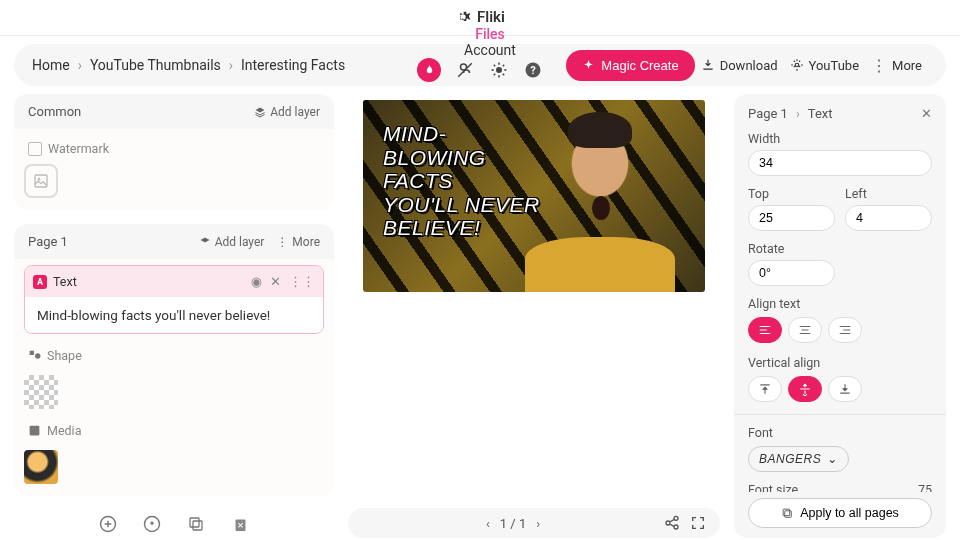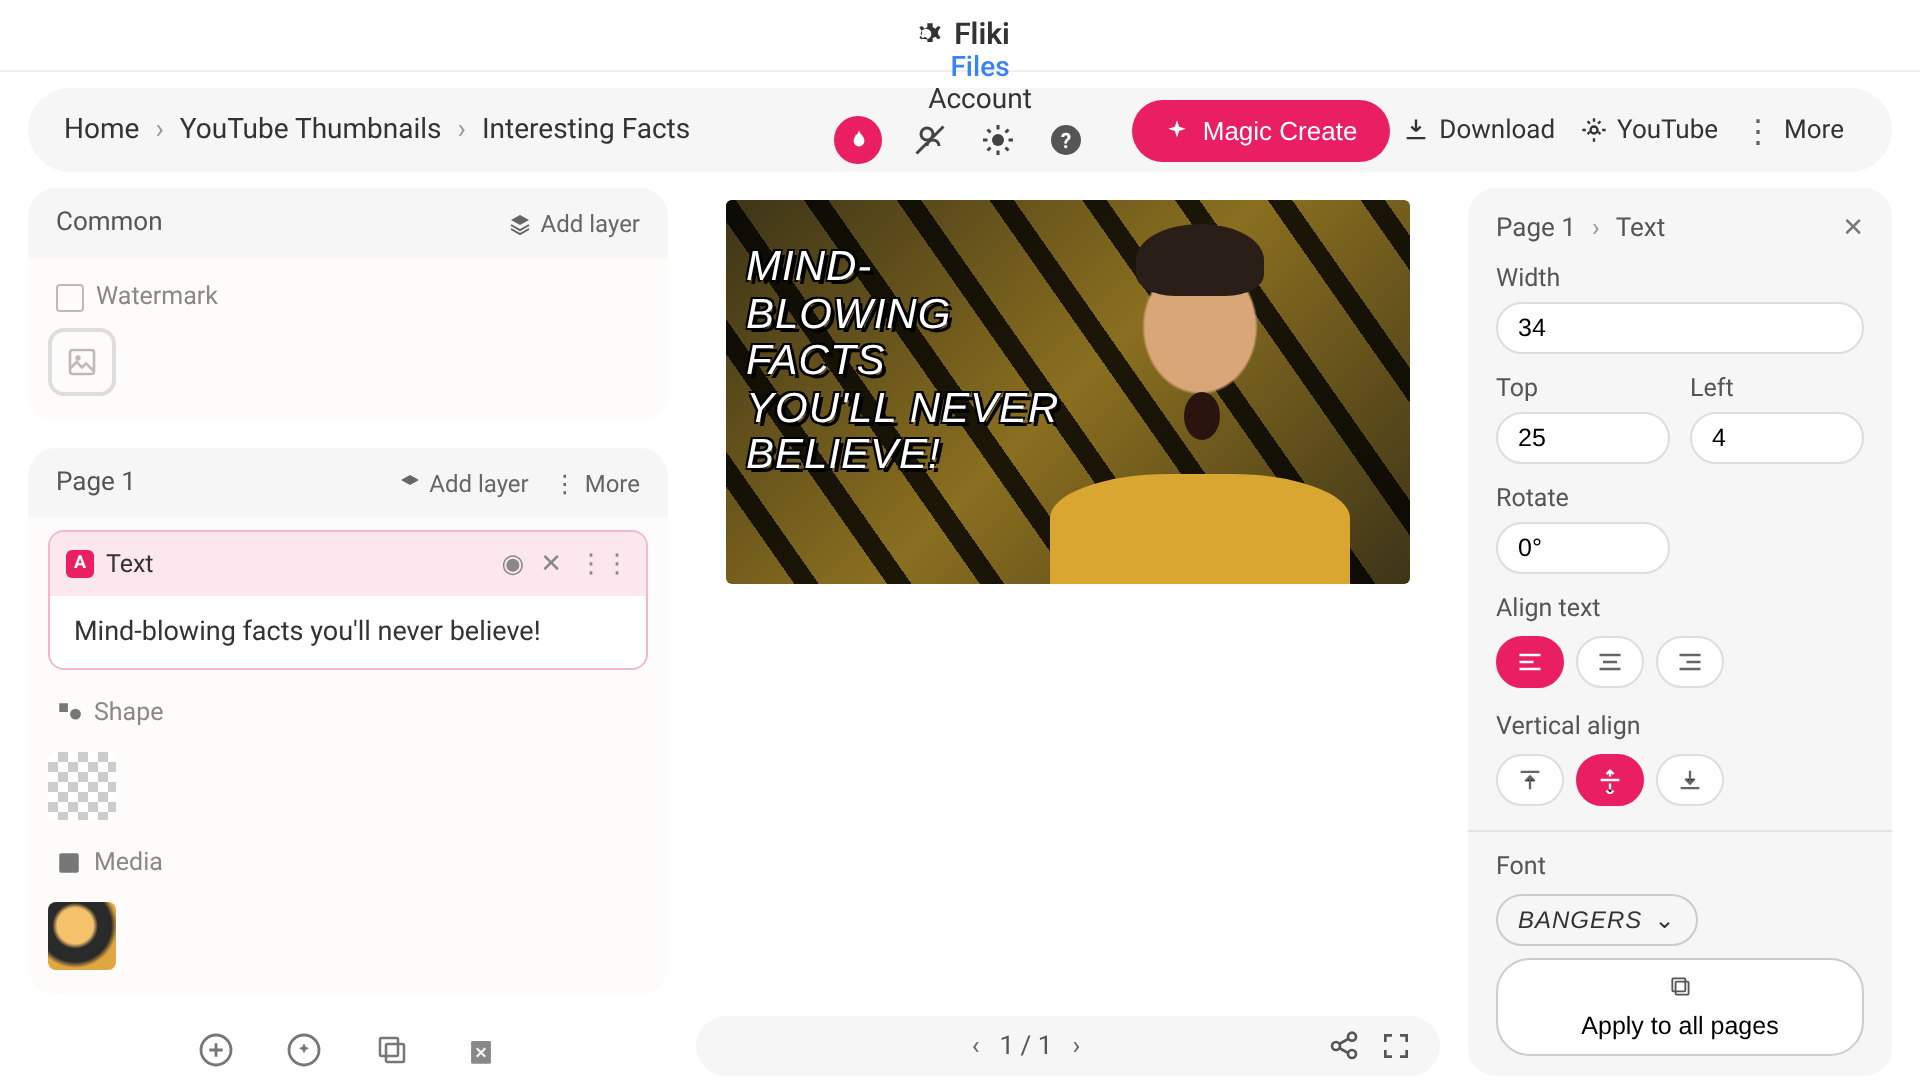--- a/index.html
+++ b/index.html
@@ -1,21 +1,21 @@
 <!DOCTYPE html>
 <html><head>
 <meta charset="utf-8">
 <style>
 * { box-sizing: border-box; margin: 0; padding: 0; }
 body { font-family: -apple-system, BlinkMacSystemFont, "Segoe UI", Roboto, sans-serif; font-size: 13px; color: #333; background: #fff; width: 960px; height: 540px; overflow: hidden; }
 .topbar { display: flex; align-items: center; padding: 8px 20px; border-bottom: 1px solid #eee; height: 36px; flex-direction: column; }
 .logo { display: flex; align-items: center; gap: 6px; font-weight: 600; font-size: 15px; }
 .logo svg { width: 16px; height: 16px; }
 .navlink { margin-left: 20px; font-size: 14px; cursor: pointer; }
-.navlink.active { color: #3b82f6; font-weight: 500; }
+.navlink.active { color: #ec4899; font-weight: 500; }
 .flex-spacer { flex: 1; }
 .top-icons { display: flex; gap: 14px; align-items: center; }
 .flame-btn { width: 24px; height: 24px; border-radius: 50%; background: #e91e63; display: flex; align-items: center; justify-content: center; color: #fff; cursor: pointer; }
 .icon-btn { width: 20px; height: 20px; display: flex; align-items: center; justify-content: center; cursor: pointer; color: #555; }
 
 .breadcrumb-bar { display: flex; align-items: center; margin: 8px 14px; padding: 10px 18px; background: #f6f6f6; border-radius: 22px; height: 42px; font-size: 14px; }
 .crumb { cursor: pointer; }
 .chev { margin: 0 8px; color: #999; }
 .bc-actions { display: flex; align-items: center; }
 .magic-btn { background: #e91e63; color: #fff; border: none; border-radius: 18px; padding: 8px 16px; font-size: 13px; font-weight: 500; display: flex; align-items: center; gap: 6px; cursor: pointer; }
@@ -42,42 +42,42 @@
 .page-actions { display: flex; justify-content: center; gap: 20px; margin-top: 2px; }
 .pg-act { width: 24px; height: 24px; display: flex; align-items: center; justify-content: center; cursor: pointer; color: #666; font-size: 18px; }
 
 .center { flex: 1; display: flex; flex-direction: column; align-items: center; position: relative; }
 .canvas { width: 342px; height: 192px; margin-top: 6px; border-radius: 3px; background: linear-gradient(135deg, #3d3418 0%, #8a6f1f 50%, #3d3418 100%); position: relative; overflow: hidden; }
 .canvas::before { content:''; position:absolute; inset:0; background: repeating-linear-gradient(55deg, transparent 0 28px, rgba(0,0,0,.8) 28px 38px); }
 .face { position:absolute; right: 55px; top: 18px; width: 100px; height: 130px; background: radial-gradient(ellipse 50% 45% at 50% 35%, #d9a678 0 55%, transparent 58%); border-radius: 50% 50% 40% 40%; }
 .face::after { content:''; position:absolute; top:-6px; left:18px; width:64px; height:36px; background:#2a1f18; border-radius: 50% 50% 30% 30%; }
 .mouth { position:absolute; left:42px; top:78px; width:18px; height:24px; background:#2a1410; border-radius: 50%; }
 .shirt { position:absolute; bottom:0; right:30px; width:150px; height:55px; background:#d9a632; border-radius: 40% 40% 0 0; }
-.canvas-text { position:absolute; left: 10px; top: 22px; font-family: Impact, "Arial Black", sans-serif; font-size: 21px; line-height: 1.12; color: #fff; text-shadow: 2px 2px 0 #000, -1px -1px 0 #000, 1px -1px 0 #000, -1px 1px 0 #000; font-style: italic; text-transform: uppercase; letter-spacing: .5px; }
+.canvas-text { position:absolute; left: 20px; top: 22px; font-family: Impact, "Arial Black", sans-serif; font-size: 21px; line-height: 1.12; color: #fff; text-shadow: 2px 2px 0 #000, -1px -1px 0 #000, 1px -1px 0 #000, -1px 1px 0 #000; font-style: italic; text-transform: uppercase; letter-spacing: .5px; }
 .pager { position: absolute; bottom: 0; left: 0; right: 0; display: flex; align-items: center; background: #f6f6f6; border-radius: 20px; padding: 7px 14px; }
 .pager-center { flex:1; display:flex; justify-content:center; align-items:center; gap:10px; color:#555; font-size:13px; }
 .pager-arrow { cursor:pointer; color:#666; }
 .pager-right { display:flex; gap:10px; color:#555; }
 
 .rightcol { width: 212px; background:#f6f6f6; border-radius:14px; padding: 6px 0; display:flex; flex-direction:column; }
 .rc-hd { display:flex; align-items:center; padding: 6px 14px 10px; font-size:13px; color:#555; }
 .rc-body { padding: 0 14px; overflow:auto; }
 .rc-body::-webkit-scrollbar { width:0; }
 .field-row { display:flex; gap:10px; margin-bottom: 10px; }
 .field { flex:1; }
 .field label { font-size:12.5px; color:#555; display:block; margin-bottom:4px; }
 .field input { width:100%; border:1px solid #ddd; border-radius: 14px; padding: 5px 10px; font-size:12.5px; background:#fff; }
 .sec-label { font-size:12.5px; color:#555; margin: 2px 0 6px; }
 .btn-group { display:flex; gap:6px; margin-bottom:12px; }
 .seg-btn { flex:0 0 34px; height:26px; border:1px solid #ddd; border-radius:13px; background:#fff; display:flex; align-items:center; justify-content:center; cursor:pointer; color:#666; }
 .seg-btn.active { background:#e91e63; color:#fff; border-color:#e91e63; }
 .divider { height:1px; background:#e5e5e5; margin: 4px -14px 10px; }
 .font-chip { border:1px solid #ccc; border-radius:14px; padding:5px 10px; font-family: Impact, "Arial Black", sans-serif; font-size:12px; letter-spacing:.5px; cursor:pointer; display:inline-flex; align-items:center; gap:6px; text-transform: uppercase; font-style: italic; }
 .slider-row { display:flex; align-items:center; justify-content:space-between; margin: 10px 0 4px; font-size:12.5px; color:#555; }
-.apply-btn { margin: 6px 14px 4px; border:1px solid #ccc; border-radius:17px; background:#fff; padding:7px; font-size:12.5px; cursor:pointer; display:flex; align-items:center; justify-content:center; gap:6px;flex-direction:column; }
+.apply-btn { margin: 6px 14px 4px; border:1px solid #ccc; border-radius:17px; background:#fff; padding:7px; font-size:12.5px; cursor:pointer; display:flex; align-items:center; justify-content:center; gap:6px; }
 svg { display:block; }
 </style>
 </head>
 <body>
 
 <div class="topbar">
   <div class="logo">
     <svg viewBox="0 0 24 24">
         <path fill="#333" d="M12 8a4 4 0 100 8 4 4 0 000-8zm9 4l2 3-2 1-2-2a8 8 0 01-2 1l0 3h-4l0-3a8 8 0 01-2-1l-2 2-2-1 2-3a8 8 0 010-2l-2-3 2-1 2 2a8 8 0 012-1l0-3h4l0 3a8 8 0 012 1l2-2 2 1-2 3a8 8 0 010 2z"></path>
       </svg>

